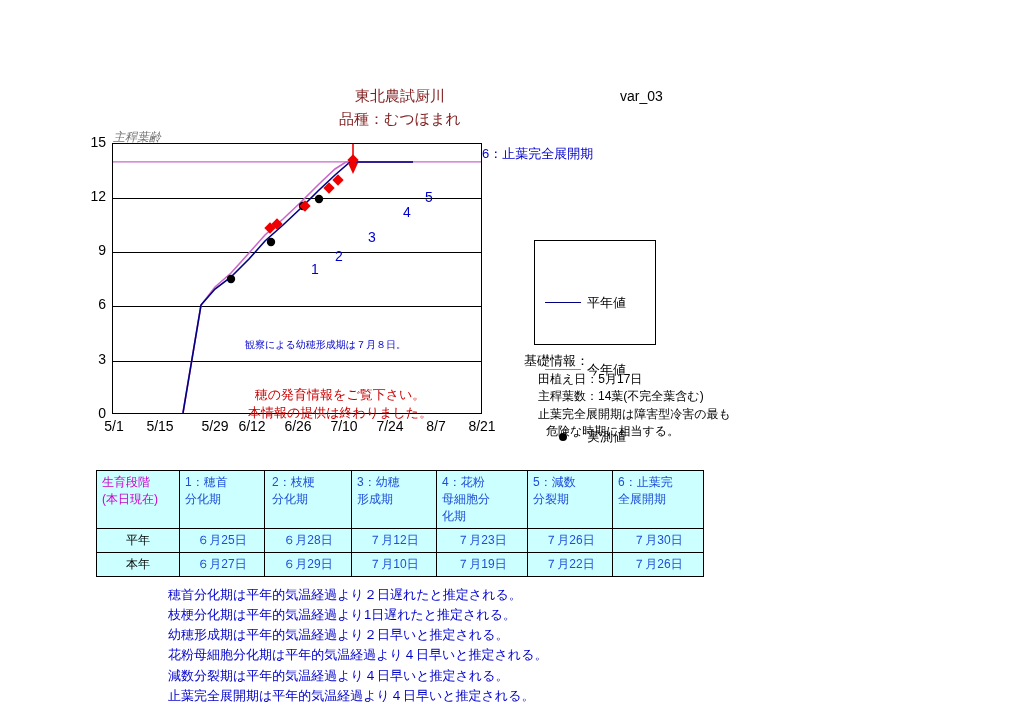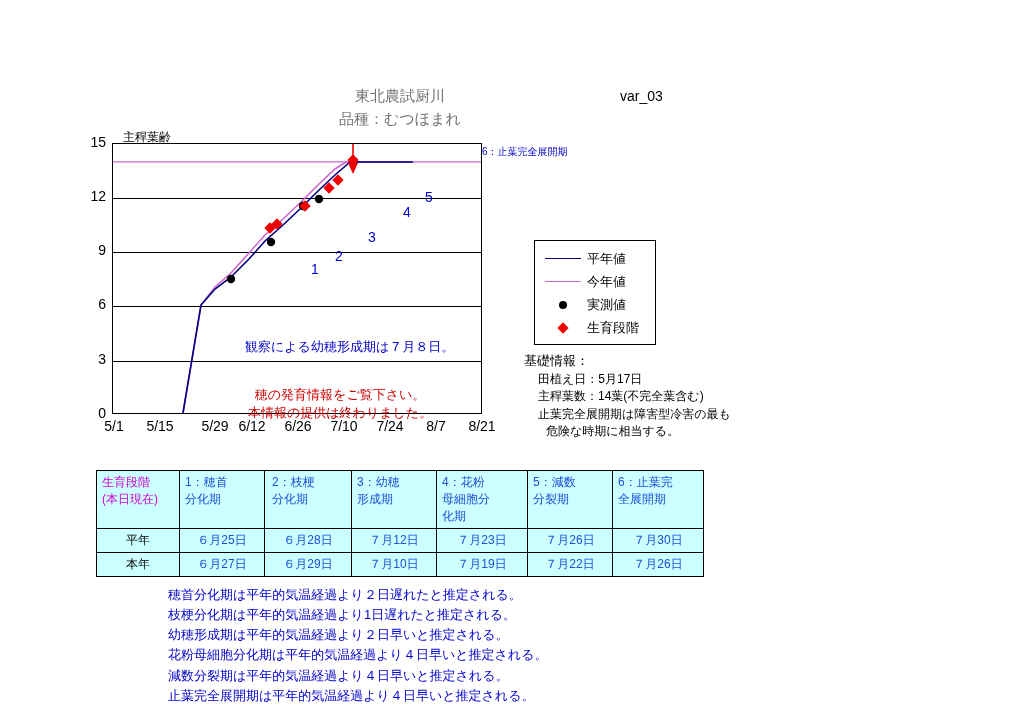--- a/index.html
+++ b/index.html
@@ -6,46 +6,46 @@
   body{
     width:1024px;height:724px;
     background:#ffffff;
     font-family:"Liberation Sans","DejaVu Sans",sans-serif;
     position:relative;
     overflow:hidden;
   }
   .abs{position:absolute;}
 
   
-  #title-block{left:250px;top:85px;width:300px;text-align:center;font-size:15px;color:#737373;line-height:1.5;}
+  #title-block{left:250px;top:85px;width:300px;text-align:center;font-size:15px;color:#7f1d1d;line-height:1.5;}
   #var-label{left:620px;top:88px;font-size:14px;color:#000;}
 
   
   #plot{left:112px;top:143px;width:370px;height:271px;border:1px solid #000;box-sizing:border-box;background:#fff;}
   #plot .gridline{position:absolute;left:0;width:100%;height:0;border-top:1px solid #000;}
-  #y-axis-title{left:123px;top:129px;font-size:12px;color:#000000;}
+  #y-axis-title{left:113px;top:129px;font-size:12px;color:#737373;font-style:italic;}
 
   .ytick{position:absolute;right:0;transform:translate(-0px,-9px);font-size:14px;color:#000;text-align:right;width:34px;}
   #ylabels{position:absolute;left:72px;top:143px;height:271px;width:34px;}
 
   #xlabels{position:absolute;left:90px;top:418px;width:420px;height:20px;}
   .xtick{position:absolute;font-size:14px;color:#000;transform:translateX(-50%);}
 
   
   #chart-svg{position:absolute;left:0;top:0;}
-  #note-youhou{left:245px;top:338px;color:#0000cc;font-size:13px;}
+  #note-youhou{left:245px;top:338px;color:#0000cc;font-size:10px;}
   #note-end{left:248px;top:386px;color:#cc0000;font-size:13px;line-height:1.35;text-align:center;}
-  #note-shiyou{left:482px;top:145px;color:#0000cc;font-size:10px;}
+  #note-shiyou{left:482px;top:145px;color:#0000cc;font-size:13px;}
 
   
   .pt-num{position:absolute;font-size:14px;color:#0000cc;}
 
   
   #legend{left:534px;top:240px;width:122px;height:105px;border:1px solid #000;background:#fff;box-sizing:border-box;padding:6px 8px;}
-  #legend .row{display:flex;align-items:center;height:23px;}
+  #legend .row{display:flex;align-items:center;height:23px;margin-top:44px;}
   #legend .key{width:40px;display:flex;align-items:center;justify-content:center;}
   #legend .lbl{font-size:13px;color:#000;padding-left:4px;}
   .line-key{width:36px;height:0;border-top:1.5px solid #000;}
   .dot-key{width:8px;height:8px;border-radius:50%;background:#000;}
   .diamond-key{width:8px;height:8px;background:#ee0000;transform:rotate(45deg);}
 
   
   #basic-info{left:524px;top:352px;font-size:12px;color:#000;line-height:1.45;}
   #basic-info .hd{font-size:13px;}
   #basic-info .ind{padding-left:14px;}

